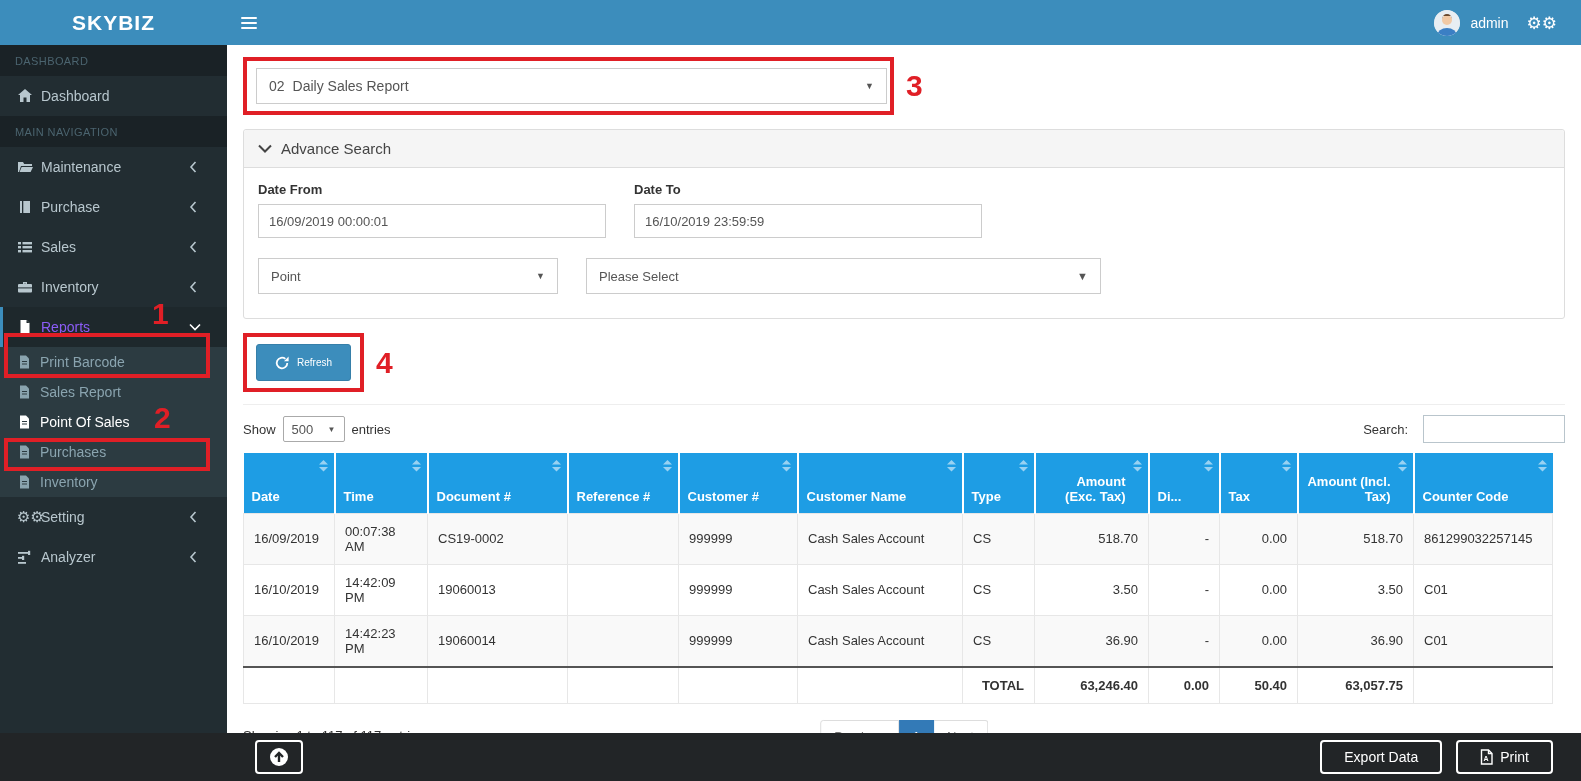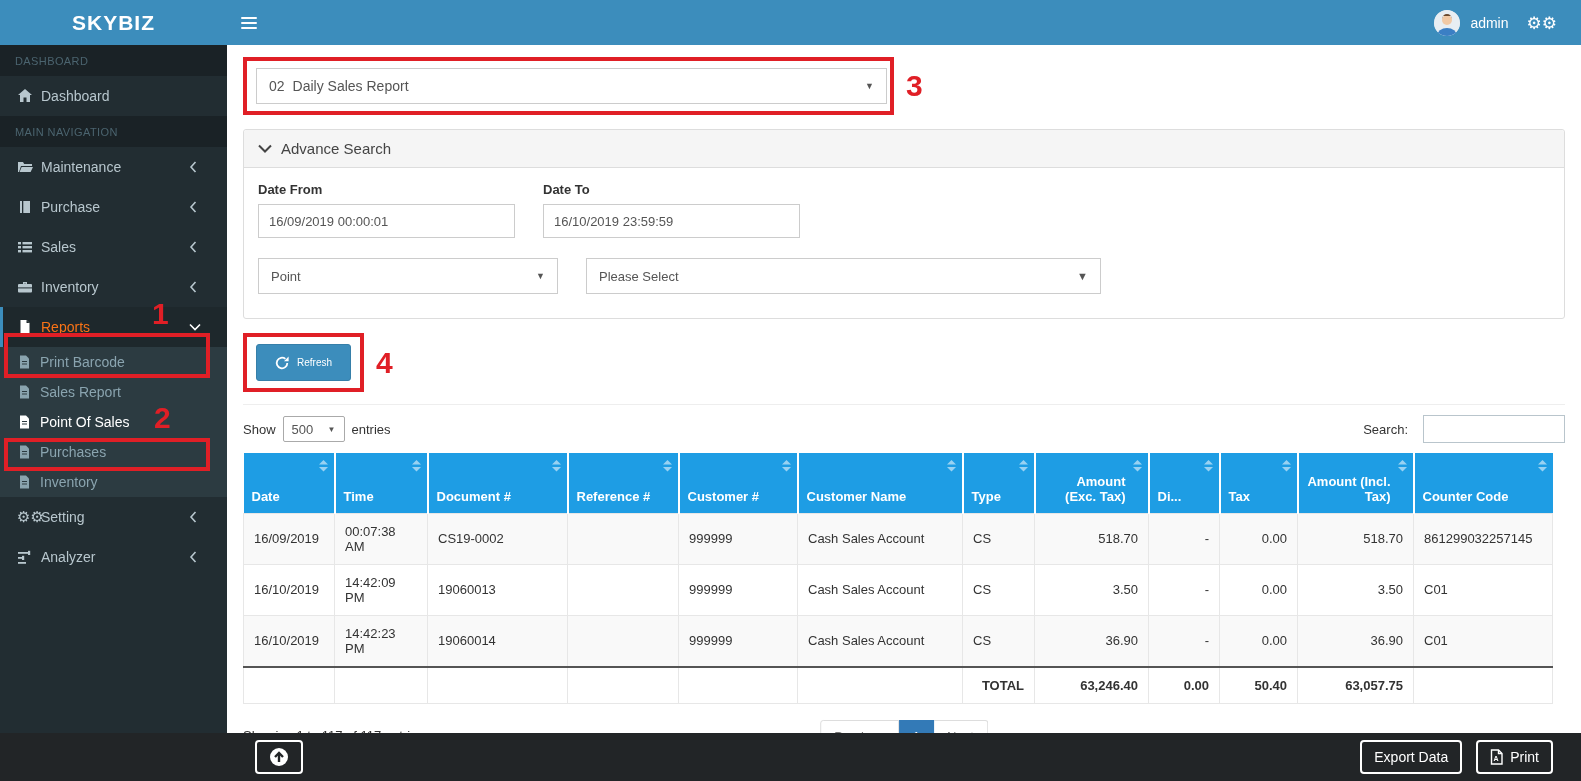--- a/index.html
+++ b/index.html
@@ -22,21 +22,21 @@
   .avatar { width:26px; height:26px; border-radius:50%; overflow:hidden; background:#dfe9f0; }
   .gear-glyph { font-family:"DejaVu Sans", sans-serif; color:#fff; font-size:17px; cursor:pointer; }
 
   
   .sidebar { position:absolute; top:45px; left:0; width:227px; bottom:0; background:#222d32; z-index:10; }
   .sb-section { background:#1a2226; color:#4b646f; font-size:11px; padding:10px 15px 9px; letter-spacing:.4px; }
   .sb-item { display:flex; align-items:center; padding:12px 14px; color:#b8c7ce; border-left:3px solid transparent; cursor:pointer; }
   .sb-item .icon { width:24px; color:#b8c7ce; display:flex; }
   .sb-item .lbl { flex:1; font-size:14px; }
   .sb-item .chev { color:#b8c7ce; display:flex; }
-  .sb-item.active { background:#1e282c; border-left-color:#3c8dbc; color:#f97316; }
+  .sb-item.active { background:#1e282c; border-left-color:#3c8dbc; color:#8b5cf6; }
   .sb-item.active .icon, .sb-item.active .chev { color:#fff; }
   .submenu { background:#2c3b41; }
   .sub-item { display:flex; align-items:center; padding:7px 14px 7px 18px; color:#8aa4af; font-size:14px; cursor:pointer; }
   .sub-item .icon { width:22px; display:flex; color:#8aa4af; }
   .sub-item.active { color:#fff; }
   .sub-item.active .icon { color:#fff; }
   .gear-ico { font-family:"DejaVu Sans", sans-serif; font-size:15px; line-height:1; }
 
   
   .main { position:absolute; top:45px; left:227px; right:0; bottom:48px; background:#ffffff; padding:12px 16px 0; overflow:hidden; }
@@ -49,21 +49,21 @@
   .fake-select { background:#fff; border:1px solid #ccc; height:36px; display:flex; align-items:center; padding:0 12px; color:#555; cursor:pointer; }
   .fake-select .caret { margin-left:auto; font-size:9px; color:#555; }
   .report-code { margin-right:8px; color:#555; }
 
   .panel { margin-top:14px; border:1px solid #ddd; border-radius:3px; background:#fff; }
   .panel-header { background:#f5f5f5; border-bottom:1px solid #ddd; padding:10px 14px; display:flex; align-items:center; gap:9px; color:#444; font-size:15px; cursor:pointer; border-radius:3px 3px 0 0; }
   .panel-body { padding:14px 14px 24px; }
   .form-row { display:flex; gap:28px; }
   .form-col { display:flex; flex-direction:column; }
   .form-label { font-weight:bold; font-size:13px; color:#333; margin-bottom:7px; }
-  .text-input { width:257px; height:34px; border:1px solid #ccc; padding:0 10px; font-size:13px; color:#555; font-family:inherit; }
+  .text-input { width:348px; height:34px; border:1px solid #ccc; padding:0 10px; font-size:13px; color:#555; font-family:inherit; }
   .row2 { margin-top:20px; }
   .sel-none { width:300px; height:36px; font-size:13px; }
   .sel-please { width:515px; height:36px; font-size:13px; }
   .sel-please .caret { font-size:11px; }
 
   .refresh-row { display:flex; align-items:center; gap:12px; margin-top:14px; }
   .refresh-annot { padding:7px 9px; }
   .btn-refresh { background:#3c8dbc; border:1px solid #367fa9; color:#fff; height:37px; padding:0 18px; font-size:10px; border-radius:3px;
                  display:flex; align-items:center; gap:8px; cursor:pointer; font-family:inherit; }
 
@@ -93,21 +93,21 @@
   .info-row { position:relative; margin-top:16px; height:36px; }
   .info-text { font-size:13px; color:#333; padding-top:8px; }
   .pagination { position:absolute; left:50%; top:0; transform:translateX(-50%); display:flex; font-size:13px; }
   .page-btn { border:1px solid #ddd; background:#fff; color:#777; padding:8px 13px; cursor:pointer; }
   .page-btn.prev { border-radius:3px 0 0 3px; }
   .page-btn.next { border-radius:0 3px 3px 0; border-left:none; }
   .page-btn.current { background:#337ab7; border-color:#337ab7; color:#fff; }
 
   
   .footerbar { position:absolute; left:0; right:0; bottom:0; height:48px; background:#222527; display:flex; align-items:center; justify-content:space-between; padding:0 28px 0 255px; z-index:20; }
-  .foot-btn { background:transparent; border:2px solid #fff; border-radius:4px; color:#fff; font-size:14px; height:34px; padding:0 12px;
+  .foot-btn { background:transparent; border:2px solid #fff; border-radius:4px; color:#fff; font-size:14px; height:34px; padding:0 22px;
               display:flex; align-items:center; gap:7px; cursor:pointer; font-family:inherit; }
   .up-btn { width:48px; justify-content:center; padding:0; }
   .foot-right { display:flex; gap:14px; }
 
   
   .sb-annot-1 { position:absolute; left:4px; top:288px; width:206px; height:45px; pointer-events:none; }
   .sb-num-1 { position:absolute; left:152px; top:252px; pointer-events:none; }
   .sb-annot-2 { position:absolute; left:4px; top:393px; width:206px; height:33px; pointer-events:none; }
   .sb-num-2 { position:absolute; left:154px; top:356px; pointer-events:none; }
 </style>

